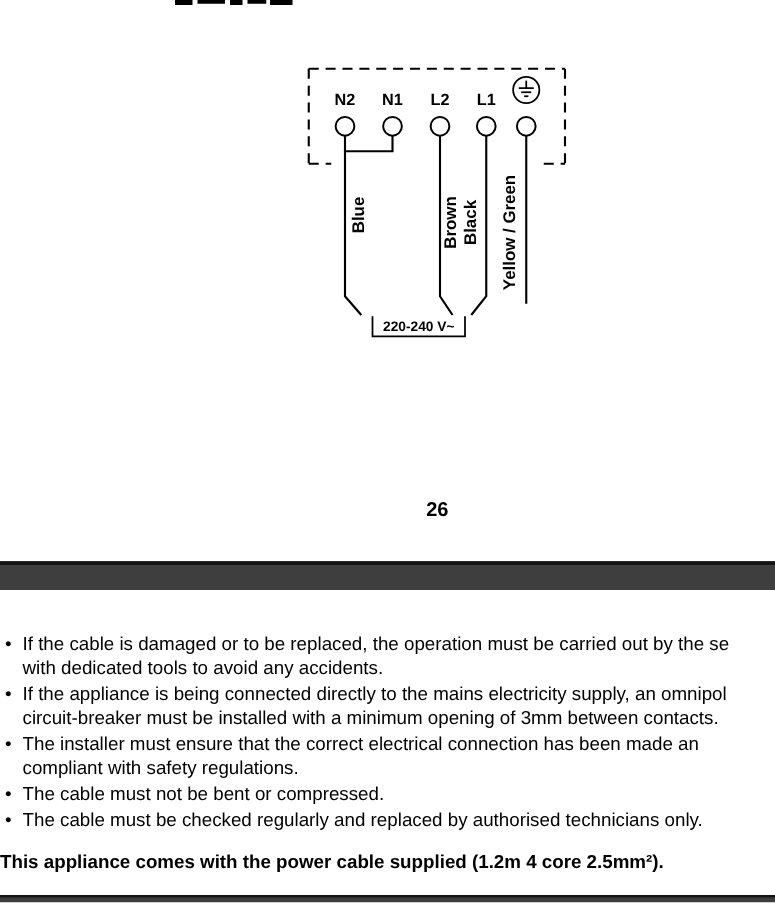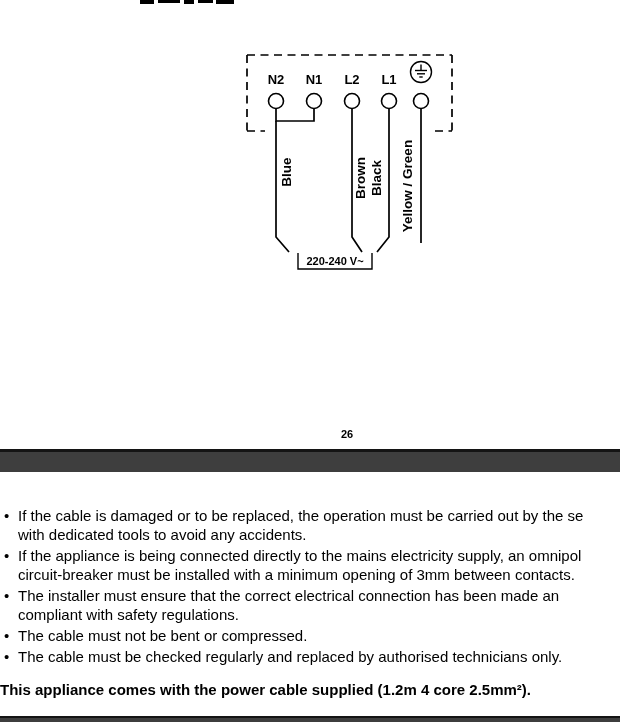--- a/index.html
+++ b/index.html
@@ -18,22 +18,22 @@
 
   
   .diagram-svg { position: absolute; top: 0; left: 0; }
   .diagram-svg text { font-family: "Liberation Sans", sans-serif; fill: #000; }
   .terminal-label { font-weight: bold; font-size: 13px; }
   .wire-label { font-weight: bold; font-size: 13.5px; }
   .voltage-label { font-weight: bold; font-size: 11px; }
 
   
   .page-number {
-    position: absolute; top: 428px; left: 341px;
-    font-size: 11px; font-weight: bold;
+    position: absolute; top: 400px; left: 341px;
+    font-size: 16px; font-weight: bold;
   }
 
   
   .bar-top {
     position: absolute; top: 449px; left: 0; width: 620px; height: 23px;
     background: #3e3e3e; border-top: 3px solid #141414; box-sizing: border-box;
   }
   .bar-bottom {
     position: absolute; top: 716px; left: 0; width: 620px; height: 6px;
     background: #3e3e3e; border-top: 2px solid #141414; box-sizing: border-box;

